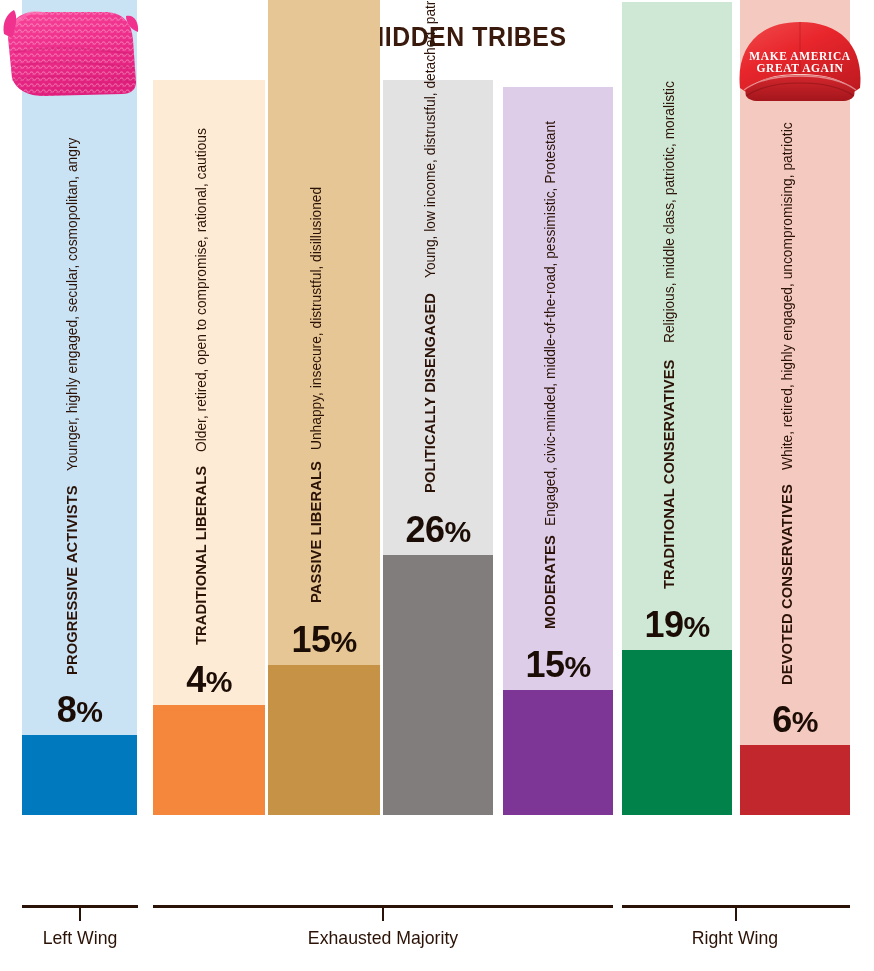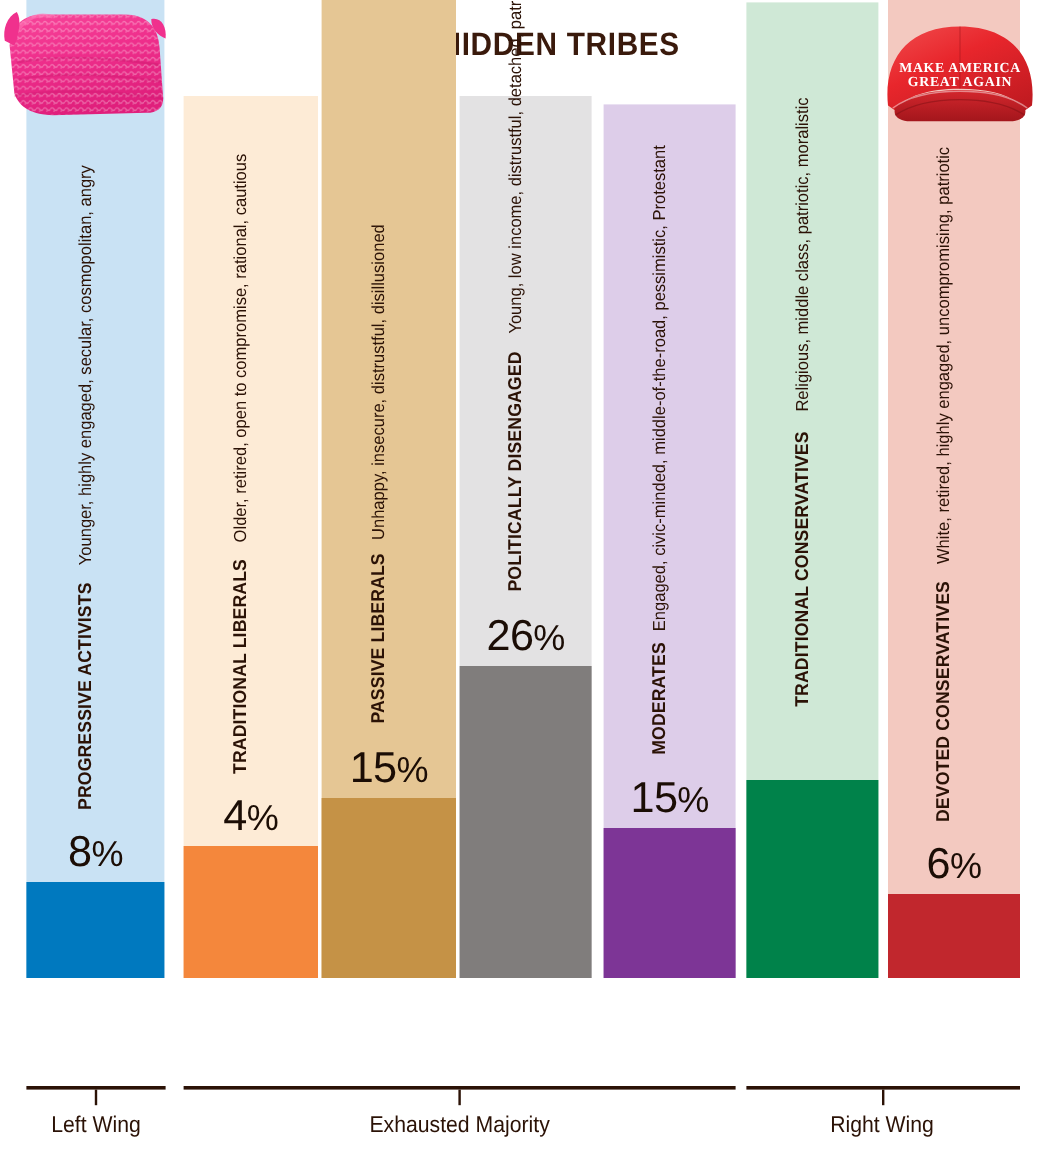--- a/index.html
+++ b/index.html
@@ -98,21 +98,21 @@
     transform-origin: left center;
     display: inline-block;
     margin-left: 4px;
   }
   .pct {
     position: absolute;
     left: 0;
     right: 0;
     text-align: center;
     font-family: "Liberation Sans Narrow", "Liberation Sans", sans-serif;
-    font-weight: 400;
+    font-weight: 700;
     font-size: 36px;
     color: #1b0d05;
     letter-spacing: -0.5px;
   }
   .pct .sym { font-size: 30px; }
 
   
   .hat {
     position: absolute;
     pointer-events: none;
@@ -225,20 +225,23 @@
       </div>
     </div>
 
     <div class="tribe-column" style="left:622px; width:110px; height:813px;">
       <div class="col-pale" style="background:#cfe8d6;"></div>
       <div class="col-solid" style="background:#00824a; height:165px;"></div>
       <div class="col-rot" style="height:813px;">
         <div class="rot-inner" style="bottom:226px;">
           <span class="tribe-name">TRADITIONAL CONSERVATIVES</span><span class="tribe-desc">Religious, middle class, patriotic, moralistic</span>
         </div>
+      </div>
+      <div class="pct" style="bottom:169px;">
+        <span>19</span><span class="sym">%</span>
       </div>
     </div>
 
     <div class="tribe-column" style="left:740px; width:110px; height:815px;">
       <div class="col-pale" style="background:#f3c9c0;"></div>
       <div class="col-solid" style="background:#c1272d; height:70px;"></div>
       <div class="col-rot" style="height:815px;">
         <div class="rot-inner" style="bottom:130px;">
           <span class="tribe-name">DEVOTED CONSERVATIVES</span><span class="tribe-desc">White, retired, highly engaged, uncompromising, patriotic</span>
         </div>

